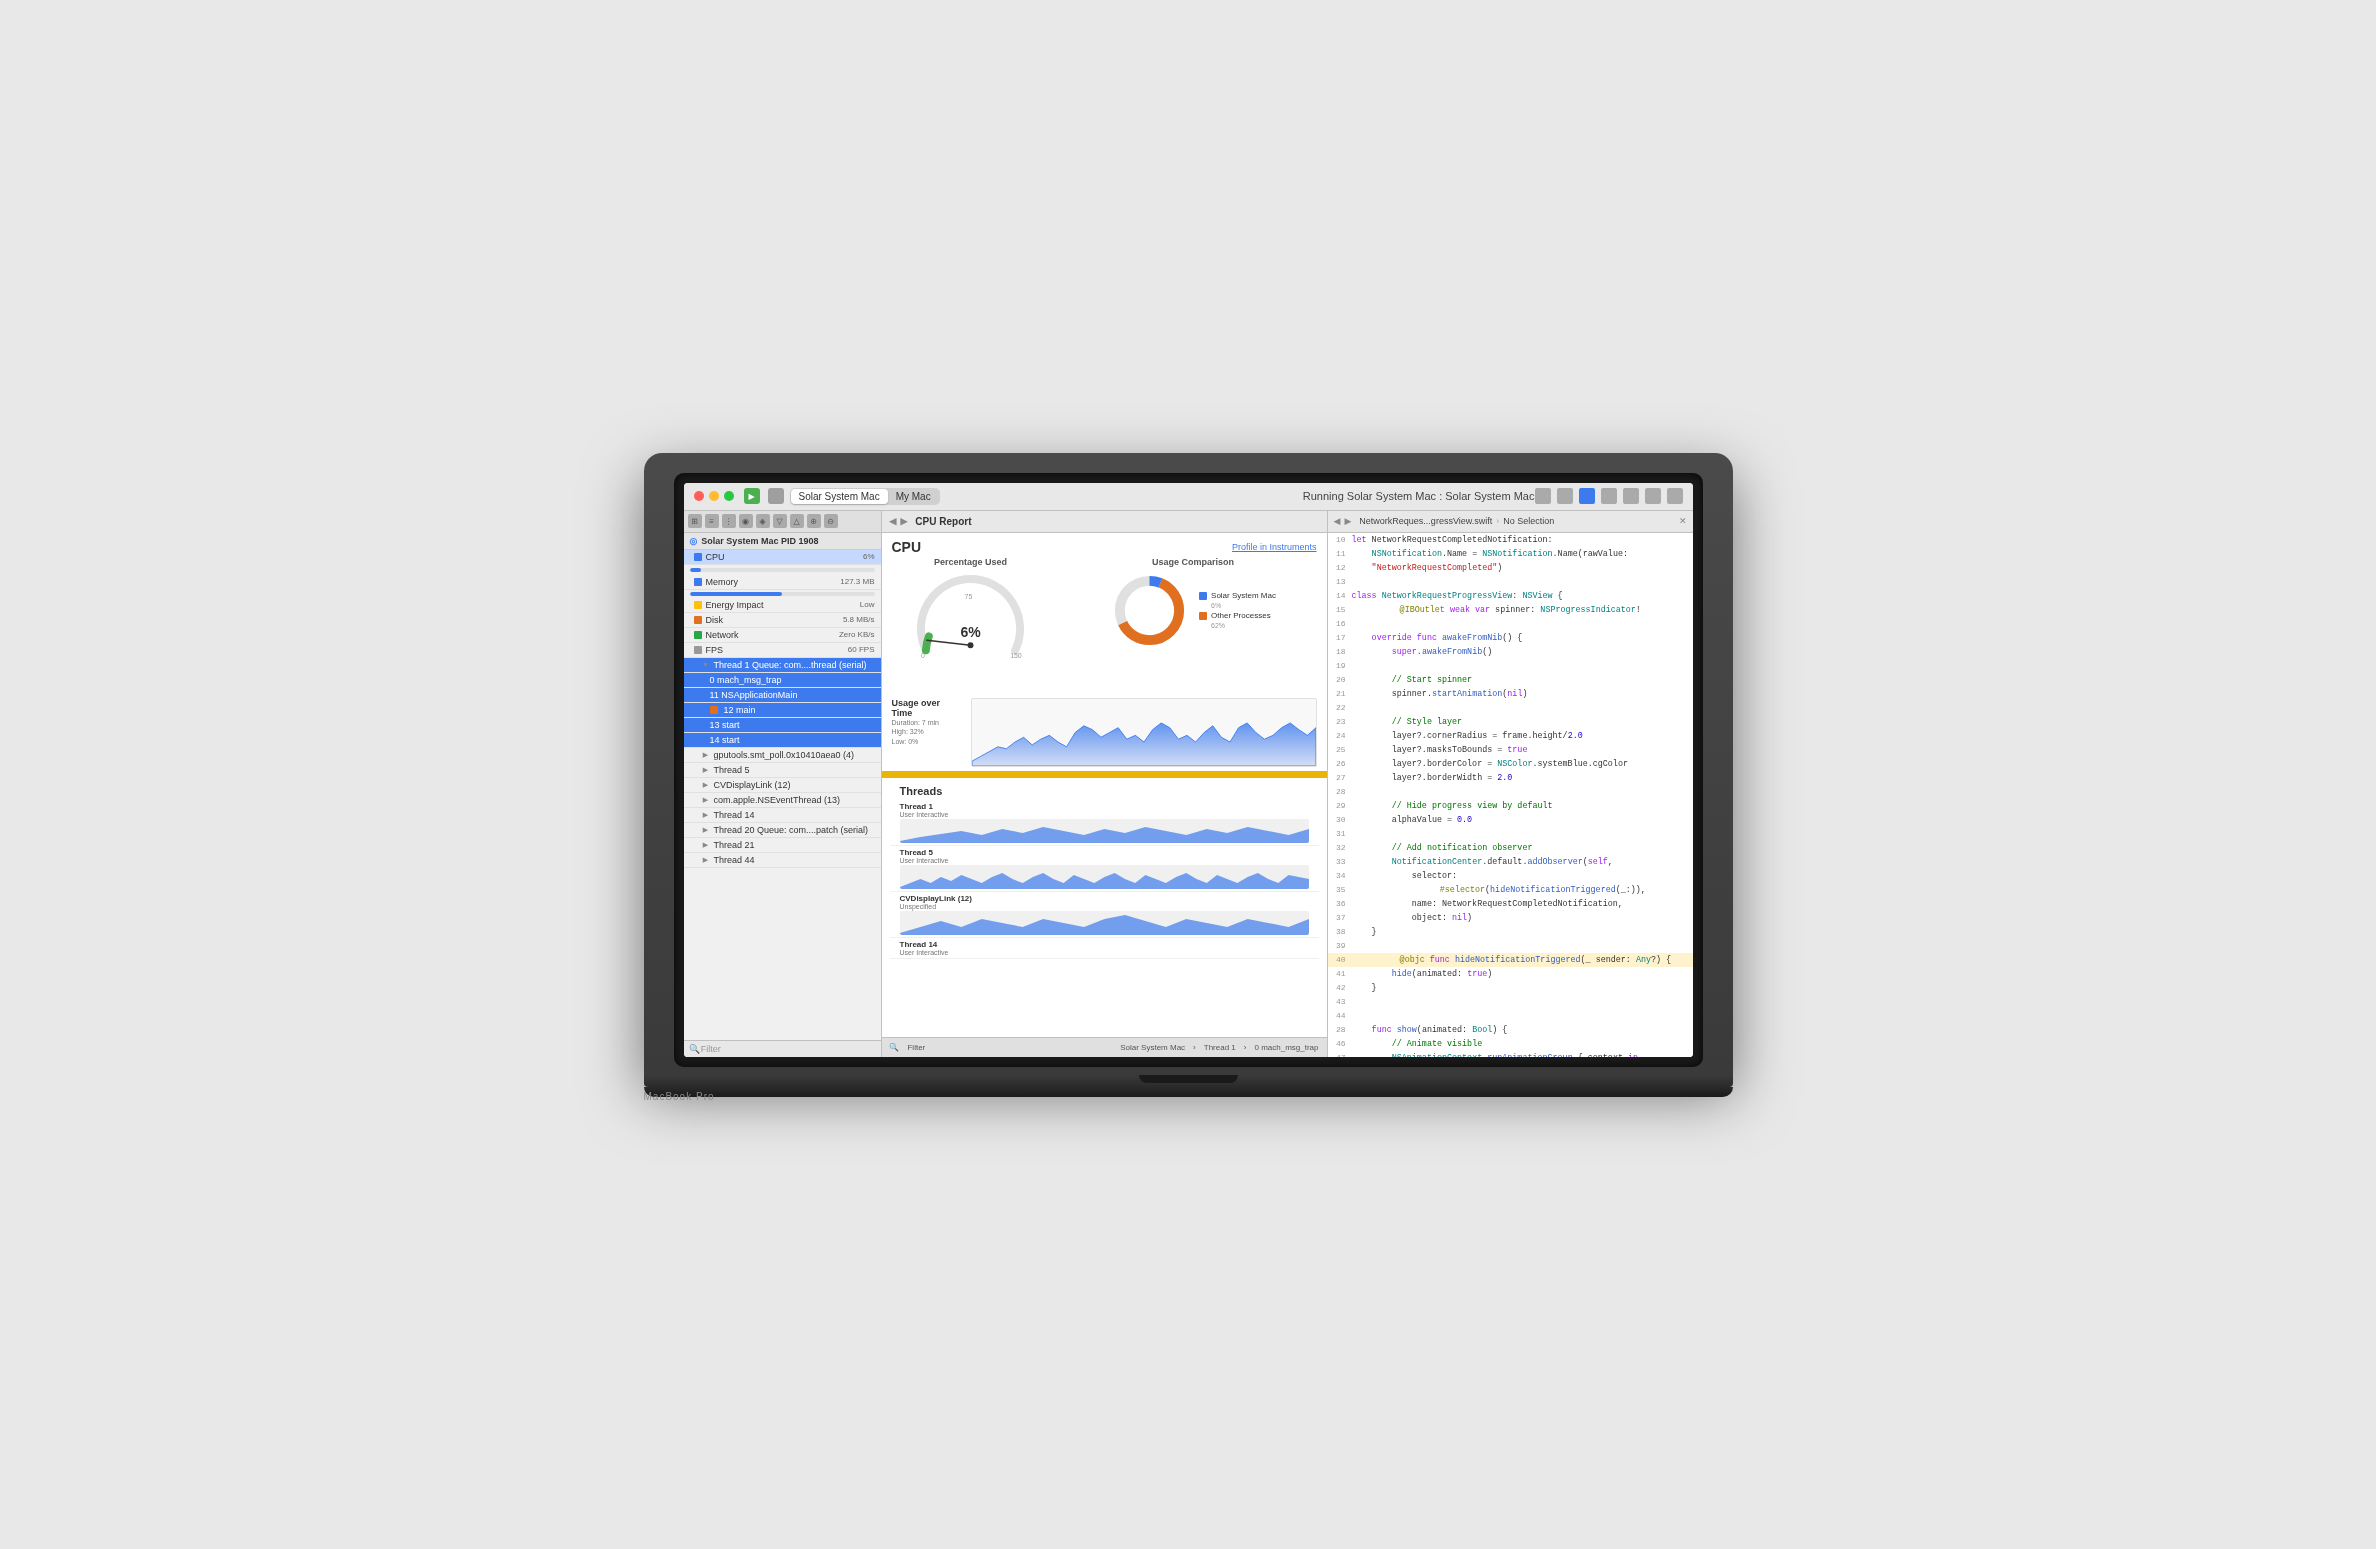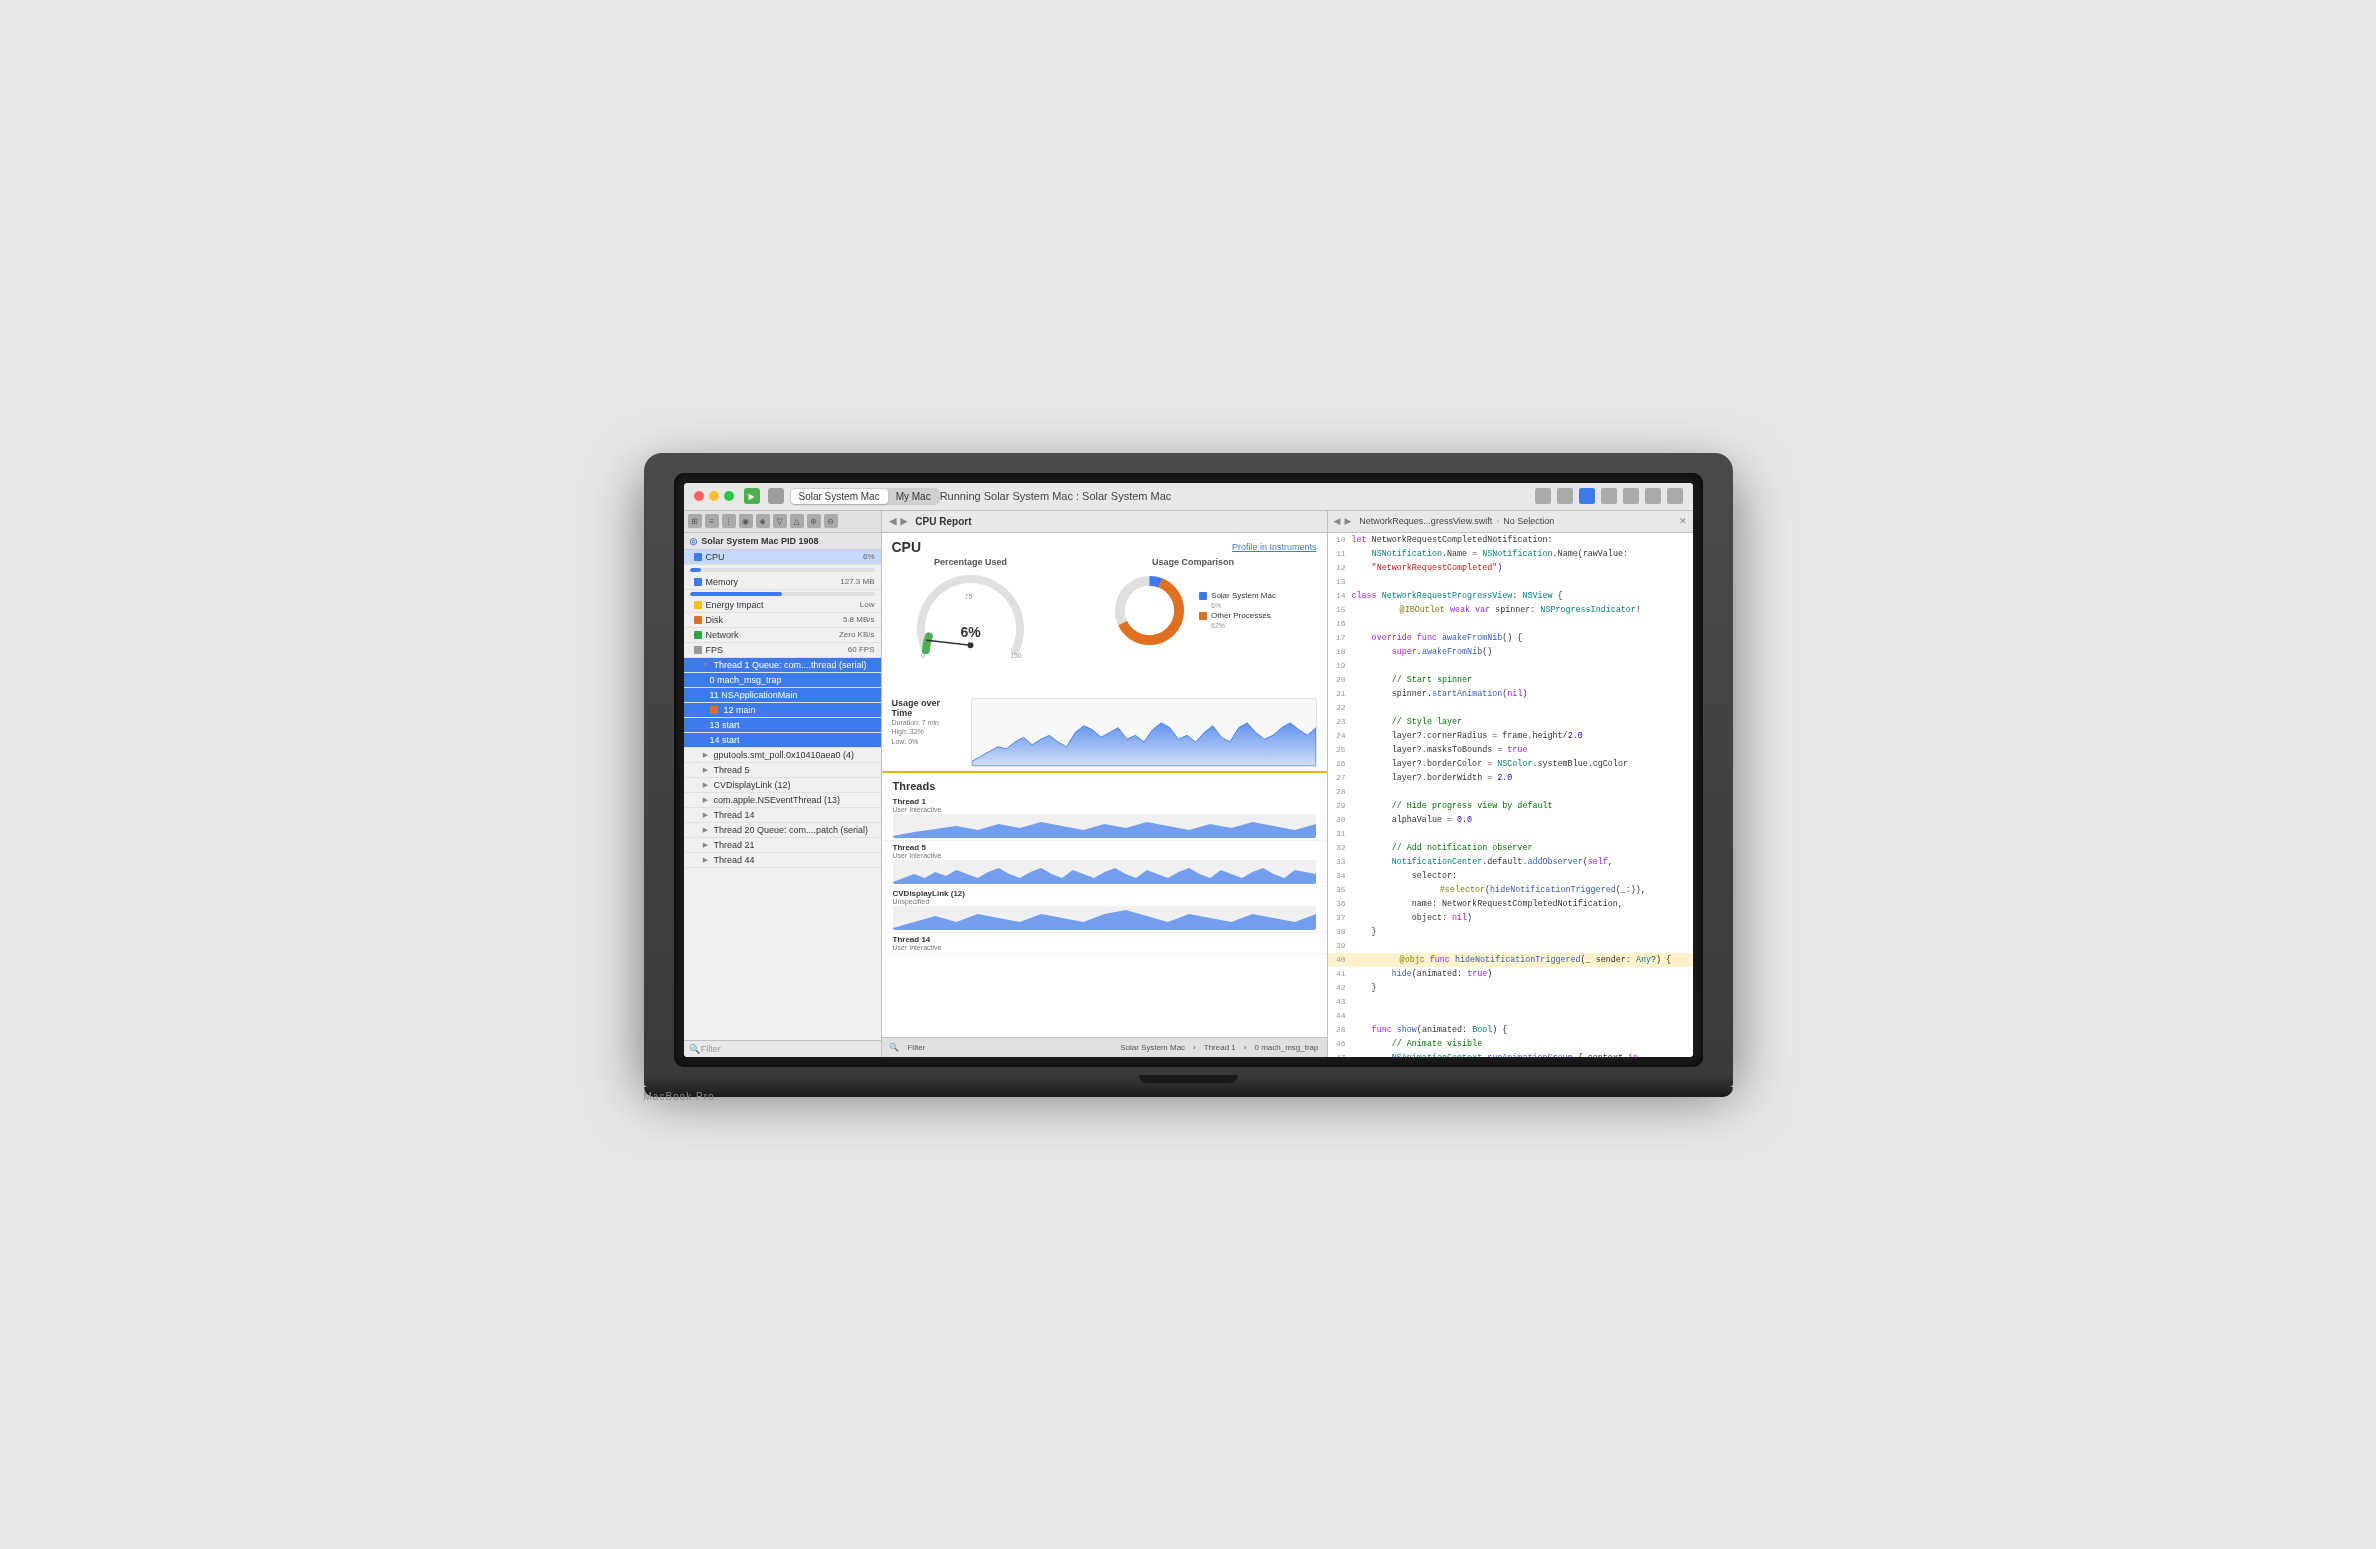--- a/index.html
+++ b/index.html
@@ -106,21 +106,21 @@
       color: #333;
     }
 
     .title-tab.active {
       background: #ffffff;
       box-shadow: 0 1px 2px rgba(0,0,0,0.2);
     }
 
     .title-center {
       flex: 1;
-      text-align: left;
+      text-align: right;
       font-size: 11px;
       color: #444;
     }
 
     
     .main-content {
       display: flex;
       flex: 1;
       overflow: hidden;
     }
@@ -357,24 +357,24 @@
     }
 
     .usage-meta {
       font-size: 7px;
       color: #777;
       line-height: 1.4;
     }
 
     
     .threads-section {
-      border-top: 2px solid #eab308;
+      border-top: 7px solid #eab308;
       flex: 1;
       overflow-y: auto;
-      padding: 4px 1px;
+      padding: 4px 8px;
     }
 
     .threads-title {
       font-size: 11px;
       font-weight: 600;
       color: #333;
       padding: 3px 10px;
     }
 
     .thread-row {

